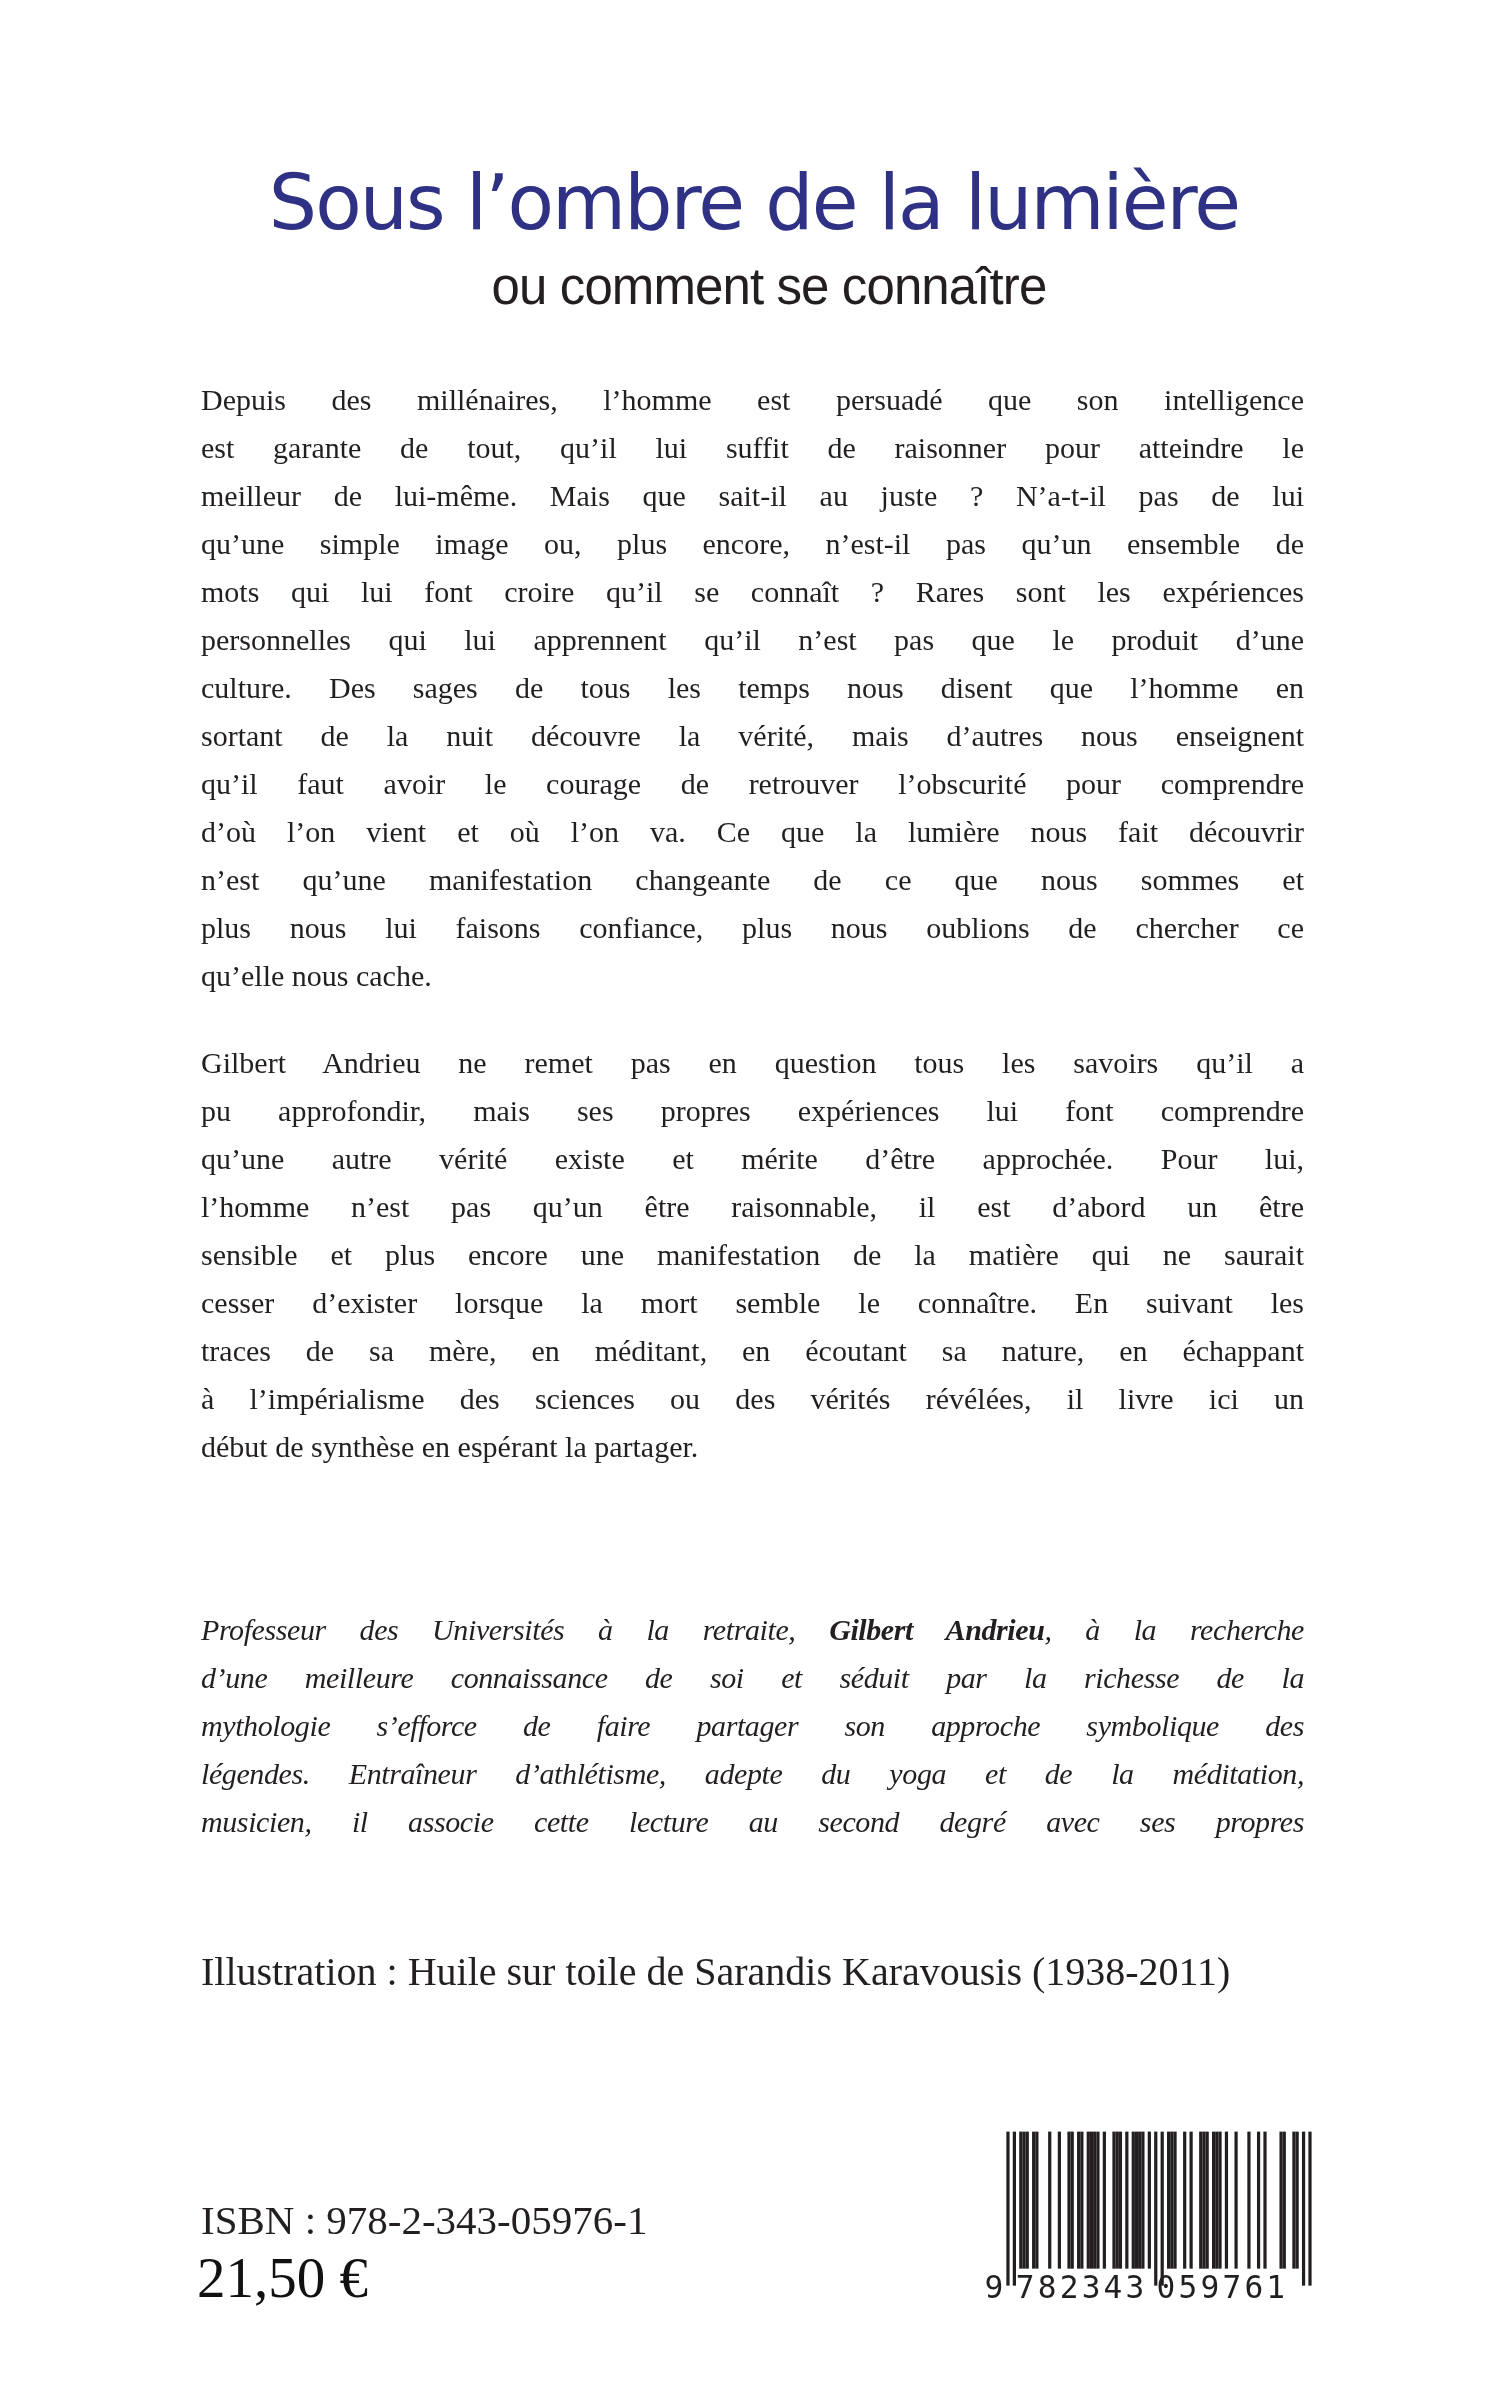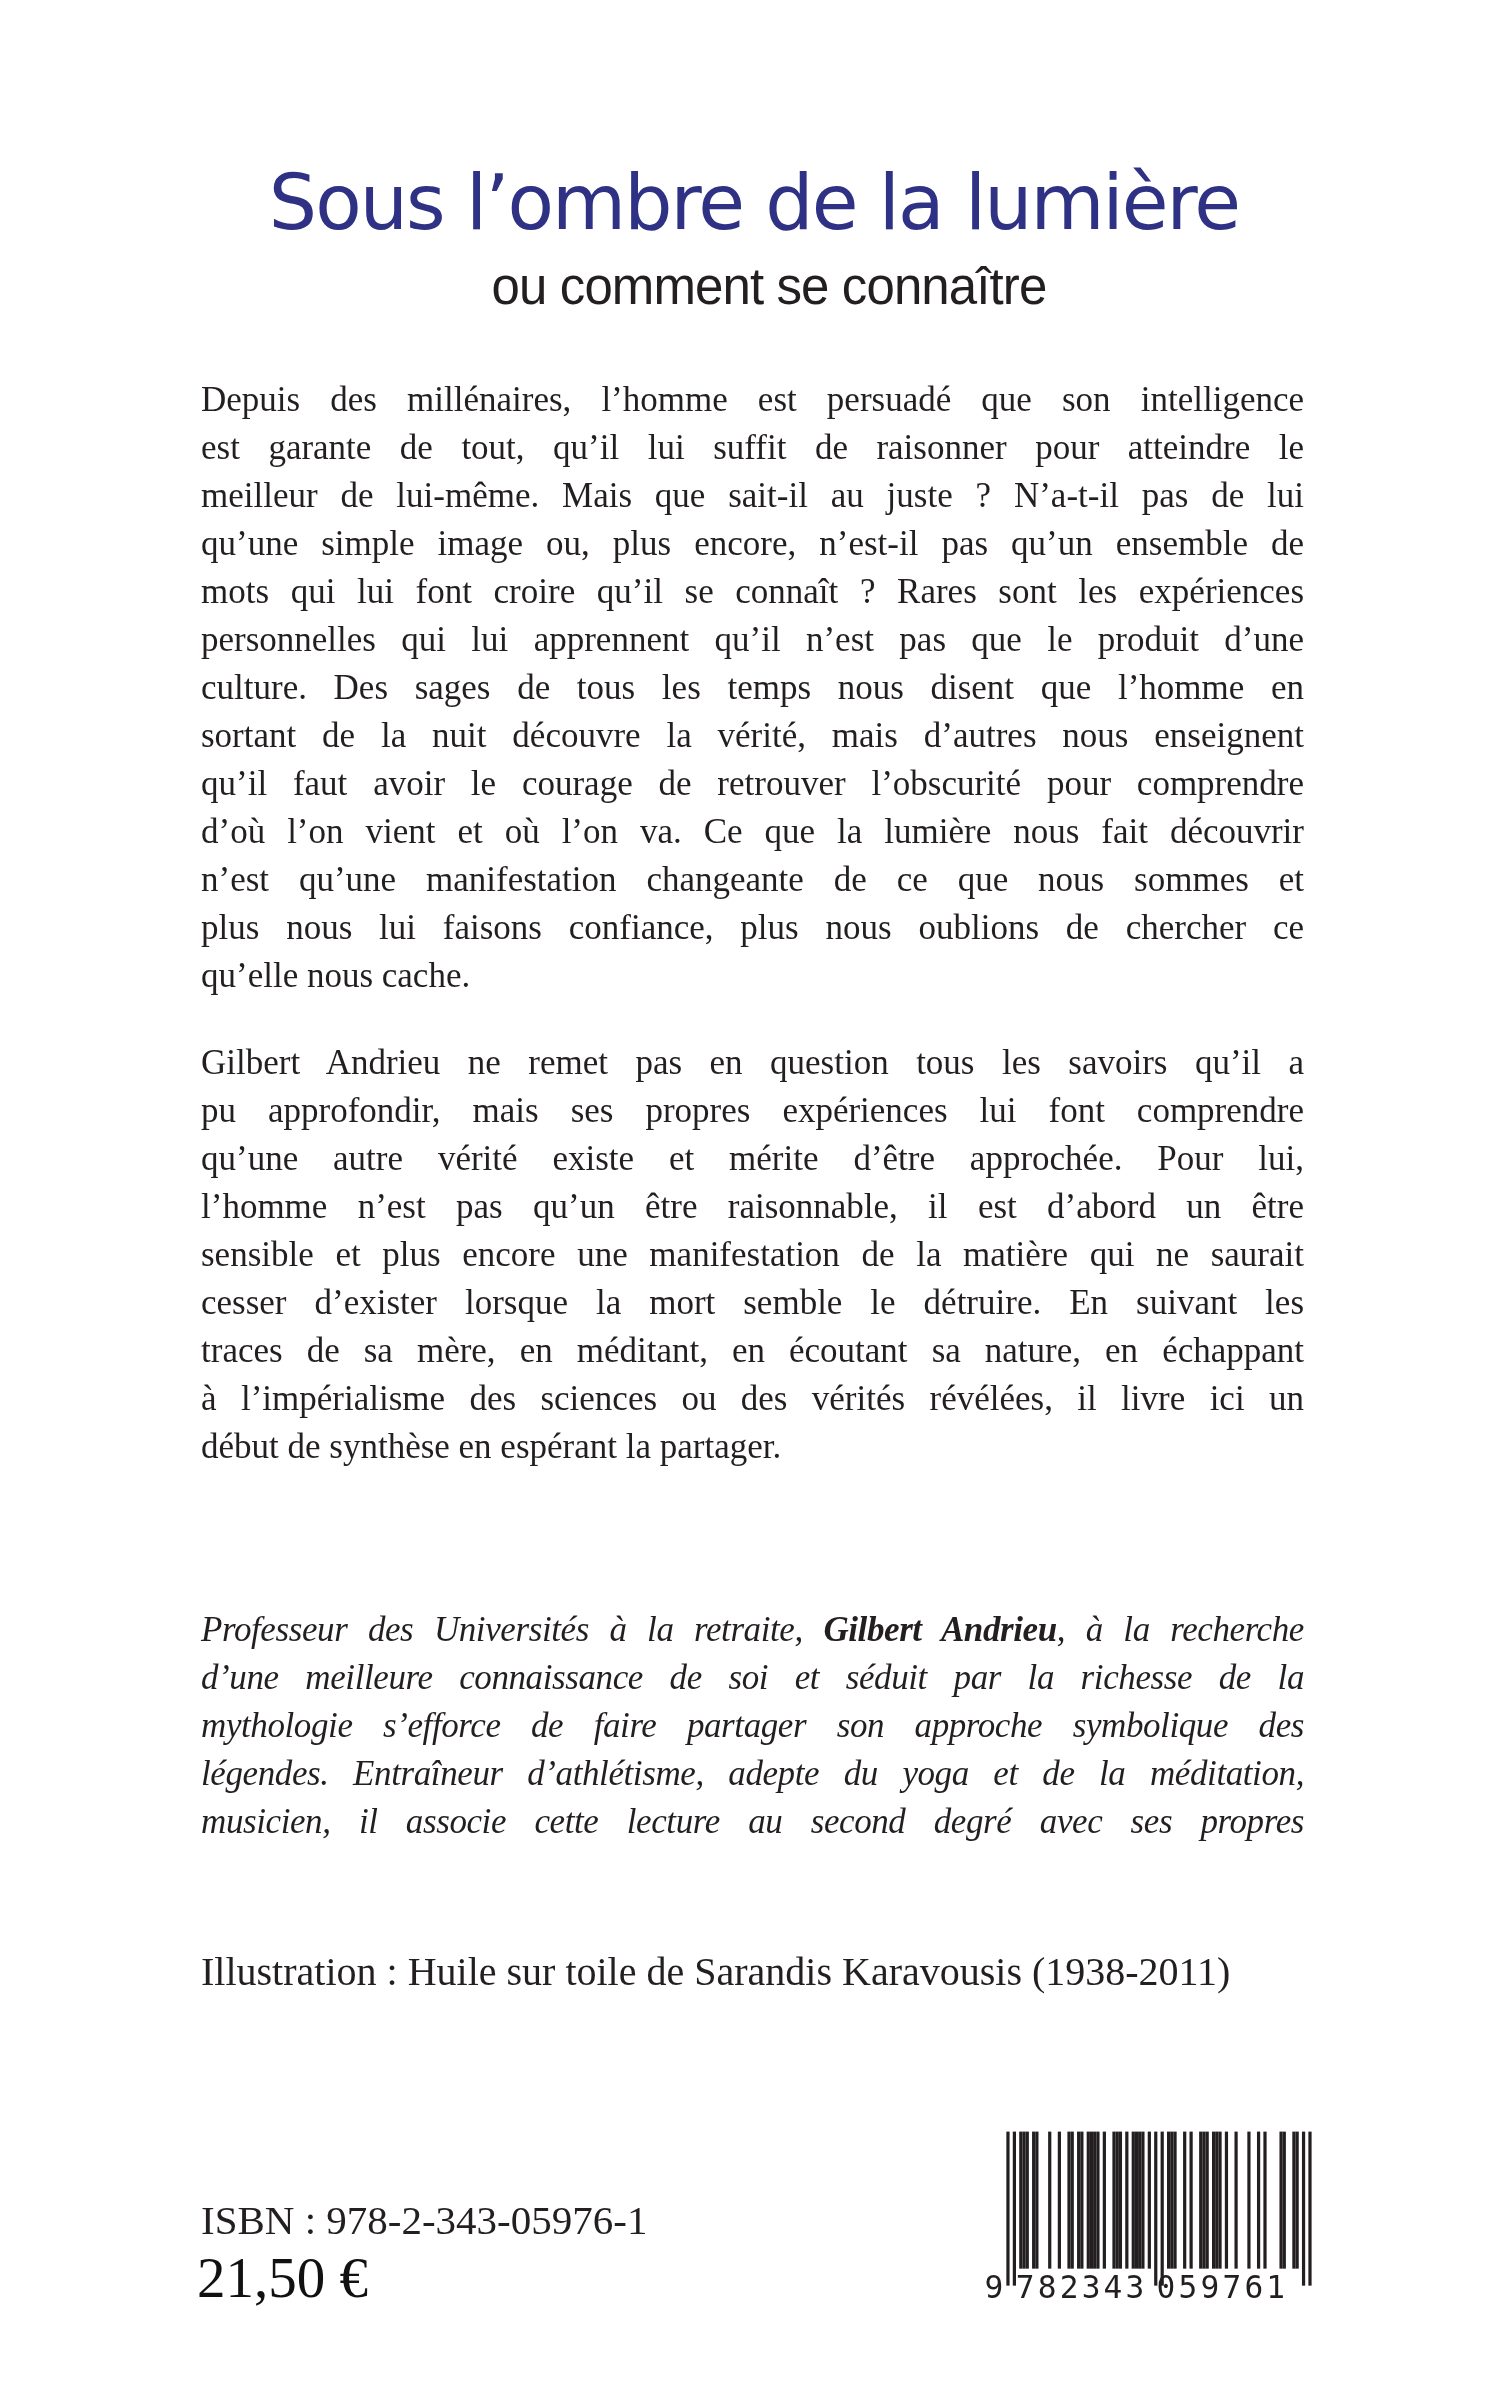--- a/index.html
+++ b/index.html
@@ -21,21 +21,21 @@
     font-weight: 300;
     font-size: 51px; line-height: 66px;
     color: #231f20; letter-spacing: -0.9px;
     padding-left: 15px;
   }
 
   .col {
     position: absolute; left: 201px; width: 1103px;
     font-family: "Liberation Serif", serif;
     color: #231f20;
-    font-size: 35px;
+    font-size: 30px;
   }
   .line {
     display: block; height: 48px; line-height: 48px;
     text-align: justify; text-align-last: justify;
     white-space: nowrap;
     overflow: visible;
   }
   .line.last { text-align-last: left; }
   .line span { display: inline; }
 
@@ -90,21 +90,21 @@
     <span class="line">plus nous lui faisons confiance, plus nous oublions de chercher ce</span>
     <span class="line last">qu’elle nous cache.</span>
   </div>
 
   <div class="col p2">
     <span class="line">Gilbert Andrieu ne remet pas en question tous les savoirs qu’il a</span>
     <span class="line">pu approfondir, mais ses propres expériences lui font comprendre</span>
     <span class="line">qu’une autre vérité existe et mérite d’être approchée. Pour lui,</span>
     <span class="line">l’homme n’est pas qu’un être raisonnable, il est d’abord un être</span>
     <span class="line">sensible et plus encore une manifestation de la matière qui ne saurait</span>
-    <span class="line">cesser d’exister lorsque la mort semble le détruire. En suivant les</span>
+    <span class="line">cesser d’exister lorsque la mort semble le connaître. En suivant les</span>
     <span class="line">traces de sa mère, en méditant, en écoutant sa nature, en échappant</span>
     <span class="line">à l’impérialisme des sciences ou des vérités révélées, il livre ici un</span>
     <span class="line last">début de synthèse en espérant la partager.</span>
   </div>
 
   <div class="col p3">
     <span class="line"><span>Professeur des Universités à la retraite, </span><b>Gilbert Andrieu</b><span>, à la recherche</span></span>
     <span class="line">d’une meilleure connaissance de soi et séduit par la richesse de la</span>
     <span class="line">mythologie s’efforce de faire partager son approche symbolique des</span>
     <span class="line">légendes. Entraîneur d’athlétisme, adepte du yoga et de la méditation,</span>

